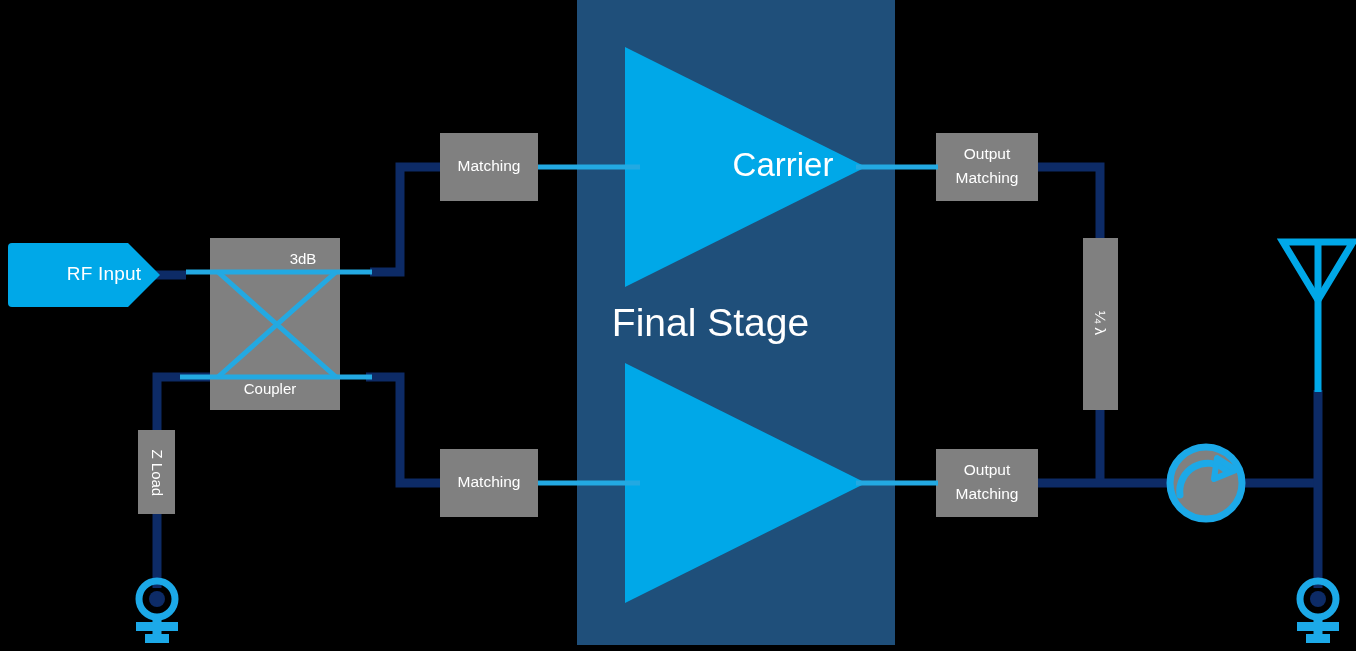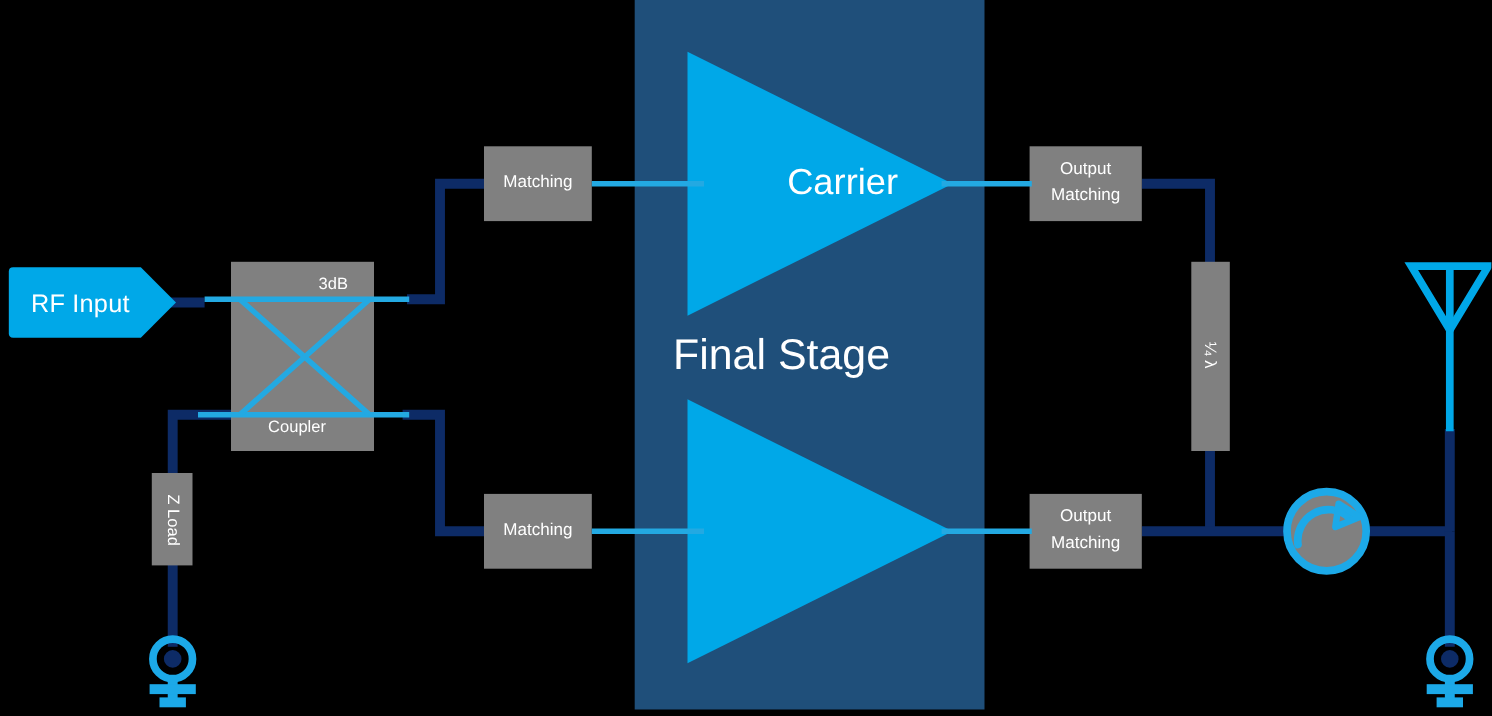--- a/index.html
+++ b/index.html
@@ -28,22 +28,23 @@
   .lbl {
     position: absolute;
     color: #ffffff;
     text-align: center;
     line-height: 1.18;
     white-space: pre;
     pointer-events: none;
     -webkit-font-smoothing: antialiased;
   }
   .lbl-rf {
-    font-size: 23px;
+    font-size: 19px;
     letter-spacing: 0.2px;
+    padding-left: 31px;
   }
   .lbl-box {
     font-size: 15.5px;
   }
   .lbl-boxsm {
     font-size: 15px;
   }
   .lbl-amp {
     font-size: 33px;
   }
@@ -156,21 +157,21 @@
   <div class="lbl lbl-boxsm" style="left:210px; top:250px; width:106px;margin-left:40px;">3dB</div>
 
   <div class="lbl lbl-boxsm" style="left:205px; top:380px; width:130px;">Coupler</div>
 
   <div class="lbl lbl-boxsm rot90" style="left:118px; top:464px; width:78px;">Z Load</div>
 
   <div class="lbl lbl-box" style="left:440px; top:157px; width:98px;">Matching</div>
 
   <div class="lbl lbl-box" style="left:440px; top:473px; width:98px;">Matching</div>
 
-  <div class="lbl lbl-amp" style="left:642px; top:146px; width:200px;padding-left:24px;">Carrier</div>
+  <div class="lbl lbl-amp" style="left:659px; top:146px; width:200px;padding-left:24px;">Carrier</div>
 
 
   <div class="lbl lbl-stage" style="left:577px; top:300px; width:267px;">Final Stage</div>
 
   <div class="lbl lbl-box" style="left:936px; top:145px; width:102px;">Output</div>
   <div class="lbl lbl-box" style="left:936px; top:169px; width:102px;">Matching</div>
 
   <div class="lbl lbl-box" style="left:936px; top:461px; width:102px;">Output</div>
   <div class="lbl lbl-box" style="left:936px; top:485px; width:102px;">Matching</div>
 

